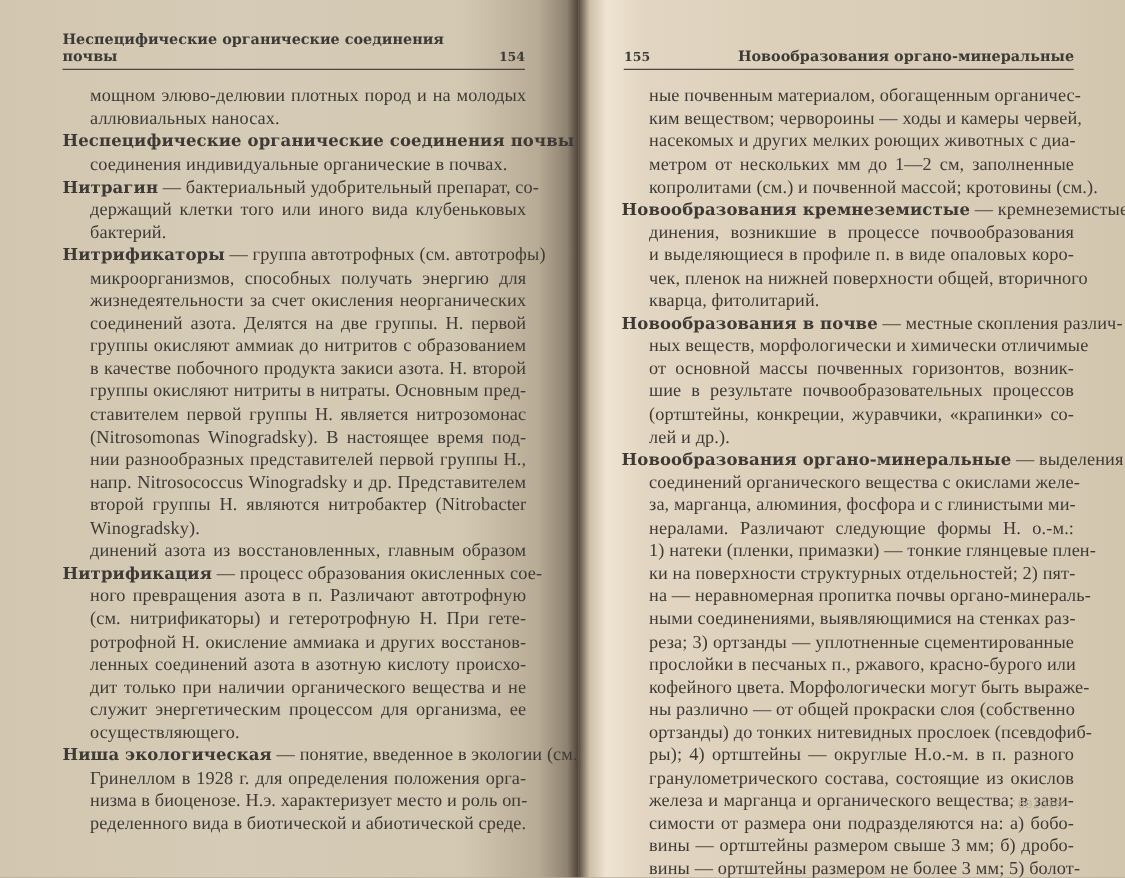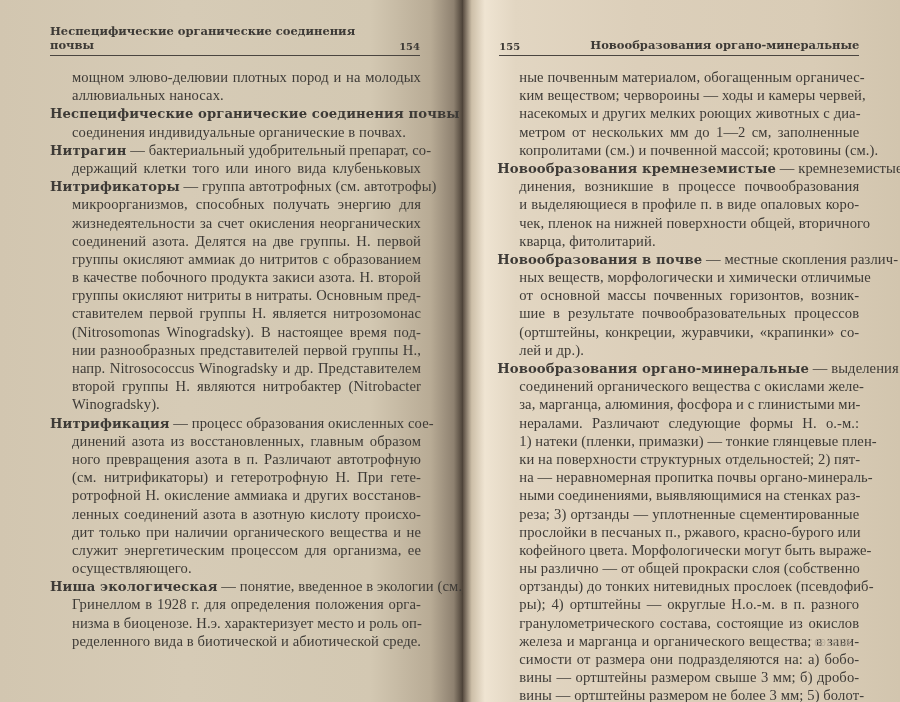--- a/index.html
+++ b/index.html
@@ -59,35 +59,36 @@
       <span>Неспецифические органические соединения почвы</span>
       <span class="num">154</span>
     </div>
     <div class="body-text" id="left-body">
         <span class="line indent"><span class="seg">мощном элюво-делювии плотных пород и на молодых</span></span>
         <span class="line indent last"><span class="seg">аллювиальных наносах.</span></span>
         <span class="line"><span class="seg b">Неспецифические органические соединения почвы</span><span class="seg"> — см.</span></span>
         <span class="line indent last"><span class="seg i">соединения индивидуальные органические в почвах</span><span class="seg">.</span></span>
         <span class="line"><span class="seg b">Нитрагин</span><span class="seg"> — бактериальный удобрительный препарат, со-</span></span>
         <span class="line indent"><span class="seg">держащий клетки того или иного вида клубеньковых</span></span>
+        <span class="line indent last"><span class="seg">бактерий.</span></span>
         <span class="line"><span class="seg b">Нитрификаторы</span><span class="seg"> — группа автотрофных (см. </span><span class="seg i">автотрофы</span><span class="seg">)</span></span>
         <span class="line indent"><span class="seg">микроорганизмов, способных получать энергию для</span></span>
         <span class="line indent"><span class="seg">жизнедеятельности за счет окисления неорганических</span></span>
         <span class="line indent"><span class="seg">соединений азота. Делятся на две группы. Н. первой</span></span>
         <span class="line indent"><span class="seg">группы окисляют аммиак до нитритов с образованием</span></span>
         <span class="line indent"><span class="seg">в качестве побочного продукта закиси азота. Н. второй</span></span>
         <span class="line indent"><span class="seg">группы окисляют нитриты в нитраты. Основным пред-</span></span>
         <span class="line indent"><span class="seg">ставителем первой группы Н. является нитрозомонас</span></span>
         <span class="line indent"><span class="seg">(Nitrosomonas Winogradsky). В настоящее время под-</span></span>
         <span class="line indent"><span class="seg">нии разнообразных представителей первой группы Н.,</span></span>
         <span class="line indent"><span class="seg">напр. Nitrosococcus Winogradsky и др. Представителем</span></span>
         <span class="line indent"><span class="seg">второй группы Н. являются нитробактер (Nitrobacter</span></span>
         <span class="line indent last"><span class="seg">Winogradsky).</span></span>
+        <span class="line indent"><span class="seg">динений азота из восстановленных, главным образом</span></span>
         <span class="line"><span class="seg b">Нитрификация</span><span class="seg"> — процесс образования окисленных сое-</span></span>
-        <span class="line indent"><span class="seg">динений азота из восстановленных, главным образом</span></span>
         <span class="line indent"><span class="seg">ного превращения азота в п. Различают автотрофную</span></span>
         <span class="line indent"><span class="seg">(см. </span><span class="seg i">нитрификаторы</span><span class="seg">) и гетеротрофную Н. При гете-</span></span>
         <span class="line indent"><span class="seg">ротрофной Н. окисление аммиака и других восстанов-</span></span>
         <span class="line indent"><span class="seg">ленных соединений азота в азотную кислоту происхо-</span></span>
         <span class="line indent"><span class="seg">дит только при наличии органического вещества и не</span></span>
         <span class="line indent"><span class="seg">служит энергетическим процессом для организма, ее</span></span>
         <span class="line indent last"><span class="seg">осуществляющего.</span></span>
         <span class="line"><span class="seg b">Ниша экологическая</span><span class="seg"> — понятие, введенное в </span><span class="seg i">экологии</span><span class="seg"> (см.)</span></span>
         <span class="line indent"><span class="seg">Гринеллом в 1928 г. для определения положения орга-</span></span>
         <span class="line indent"><span class="seg">низма в биоценозе. Н.э. характеризует место и роль оп-</span></span>

